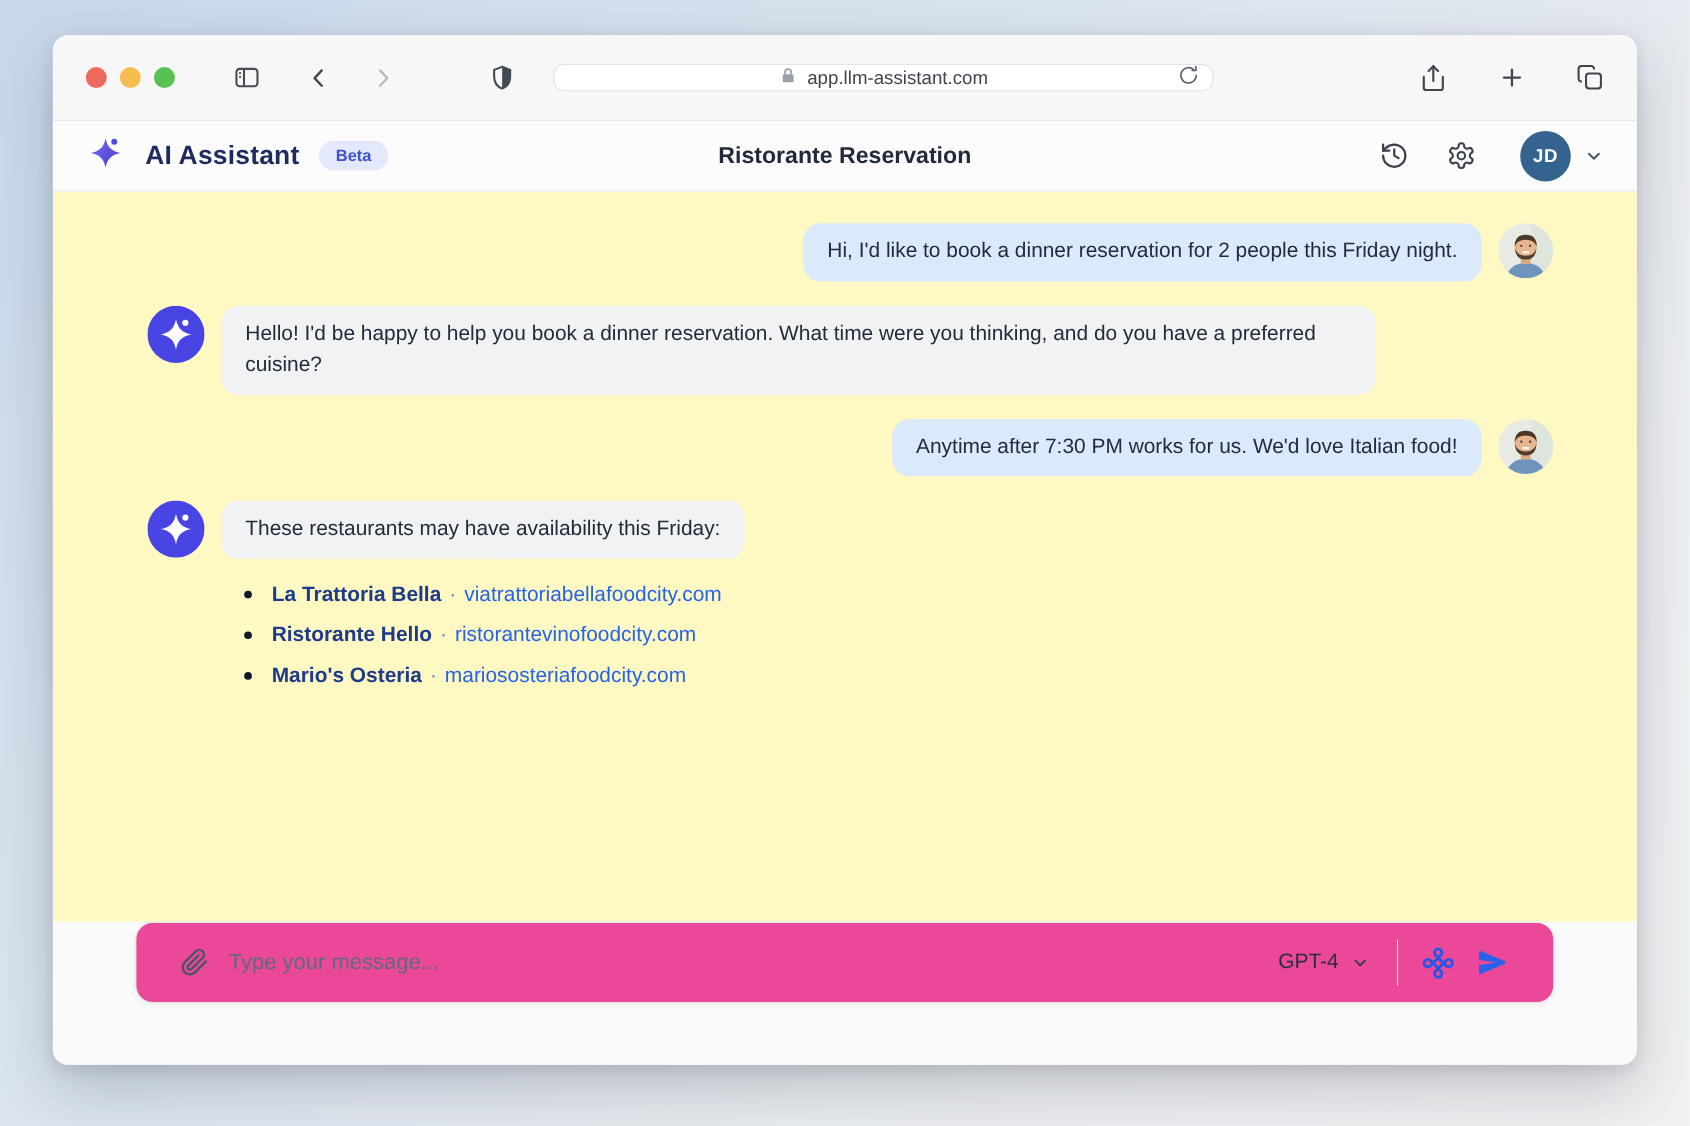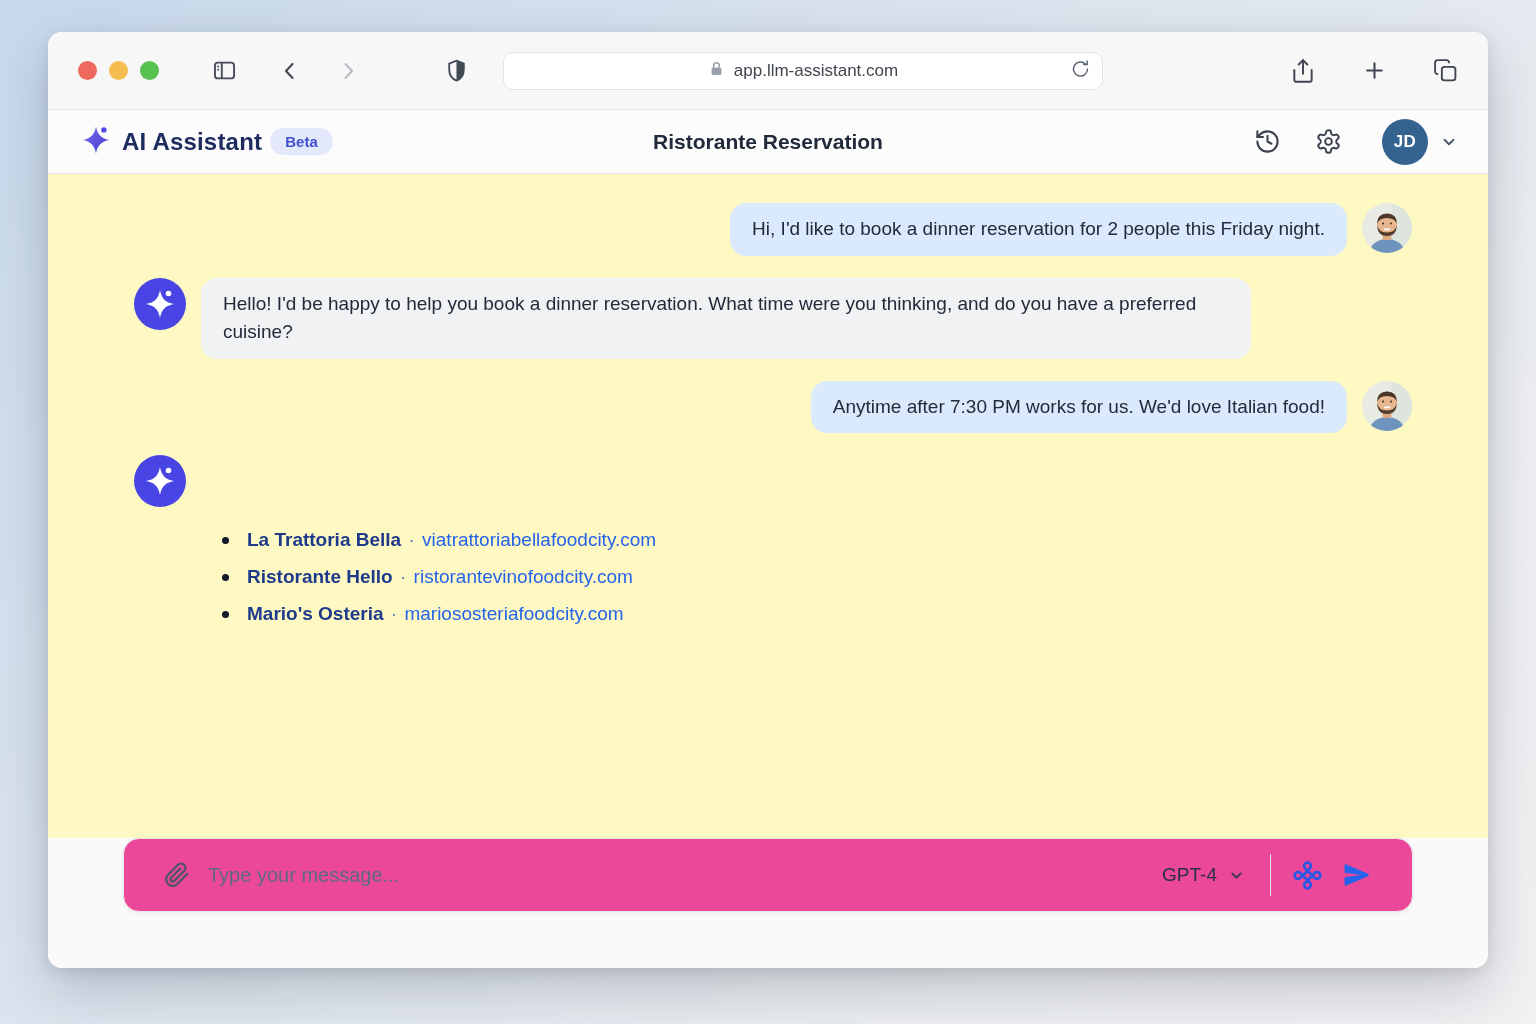--- a/index.html
+++ b/index.html
@@ -20,33 +20,33 @@
     height:78px; flex:0 0 78px; background:#f7f7f8; border-bottom:1px solid #e6e7ea;
     display:flex; align-items:center; padding:0 30px;
   }
   .traffic { display:flex; gap:12px; }
   .dot { width:19px; height:19px; border-radius:50%; }
   .dot.red { background:#ee6a5f; } .dot.yellow { background:#f5bd4f; } .dot.green { background:#57c24f; }
   .tb-icon { display:flex; align-items:center; justify-content:center; }
   .tb-icon svg { display:block; }
   .ml52{margin-left:52px;} .ml40{margin-left:40px;} .ml34{margin-left:34px;} .ml84{margin-left:84px;}
   .urlbar {
-    margin-left:34px; width:600px; height:38px; background:#fff;
+    margin-left:34px; width:600px; height:25px; background:#fff;
     border:1px solid #e2e3e7; border-radius:10px; position:relative;
     display:flex; align-items:center; justify-content:center; gap:9px;
   }
   .urlbar .url-text { font-size:17px; color:#3f454e; }
   .reload { position:absolute; right:11px; top:50%; transform:translateY(-50%); }
   .tb-right { margin-left:auto; display:flex; align-items:center; gap:46px; }
   
   .app-header {
     height:64px; flex:0 0 64px; background:#fcfcfd; border-bottom:1px solid #e8e9ed;
     display:flex; align-items:center; padding:0 30px; position:relative;
   }
-  .brand { display:flex; align-items:center; gap:8px; }
+  .brand { display:flex; align-items:center; gap:18px; }
   .brand-name { font-size:24px; font-weight:700; color:var(--brand-navy,#1d2b5f); letter-spacing:.2px; }
   .beta {
     background:#e3e9fb; color:#4150d0; font-size:15px; font-weight:600;
     padding:5px 15px; border-radius:999px;
   }
   .conv-title {
     position:absolute; left:50%; transform:translateX(-50%);
     font-size:21px; font-weight:700; color:#202a3a;
   }
   .hdr-right { margin-left:auto; display:flex; align-items:center; }
@@ -263,20 +263,21 @@
     </div>
 
     <div class="row assistant">
       <div class="avatar-ai">
         <svg width="52" height="52" viewBox="0 0 52 52">
           <circle cx="26" cy="26" r="26" fill="#4845e4"></circle>
           <path d="M26 12 C27.5 20.5 31.5 24.5 40 26 C31.5 27.5 27.5 31.5 26 40 C24.5 31.5 20.5 27.5 12 26 C20.5 24.5 24.5 20.5 26 12 Z" fill="#fff"></path>
           <circle cx="34.5" cy="15.5" r="2.8" fill="#fff"></circle>
         </svg>
       </div>
+      <div class="bubble assistant">These restaurants may have availability this Friday:</div>
     </div>
 
     <ul class="restaurant-list">
       <li>
         <span class="bullet"></span>
         <span>
           <span class="r-name">La Trattoria Bella</span>
           <span class="r-sep">·</span>
           <a class="r-link" href="#">viatrattoriabellafoodcity.com</a>
         </span>

